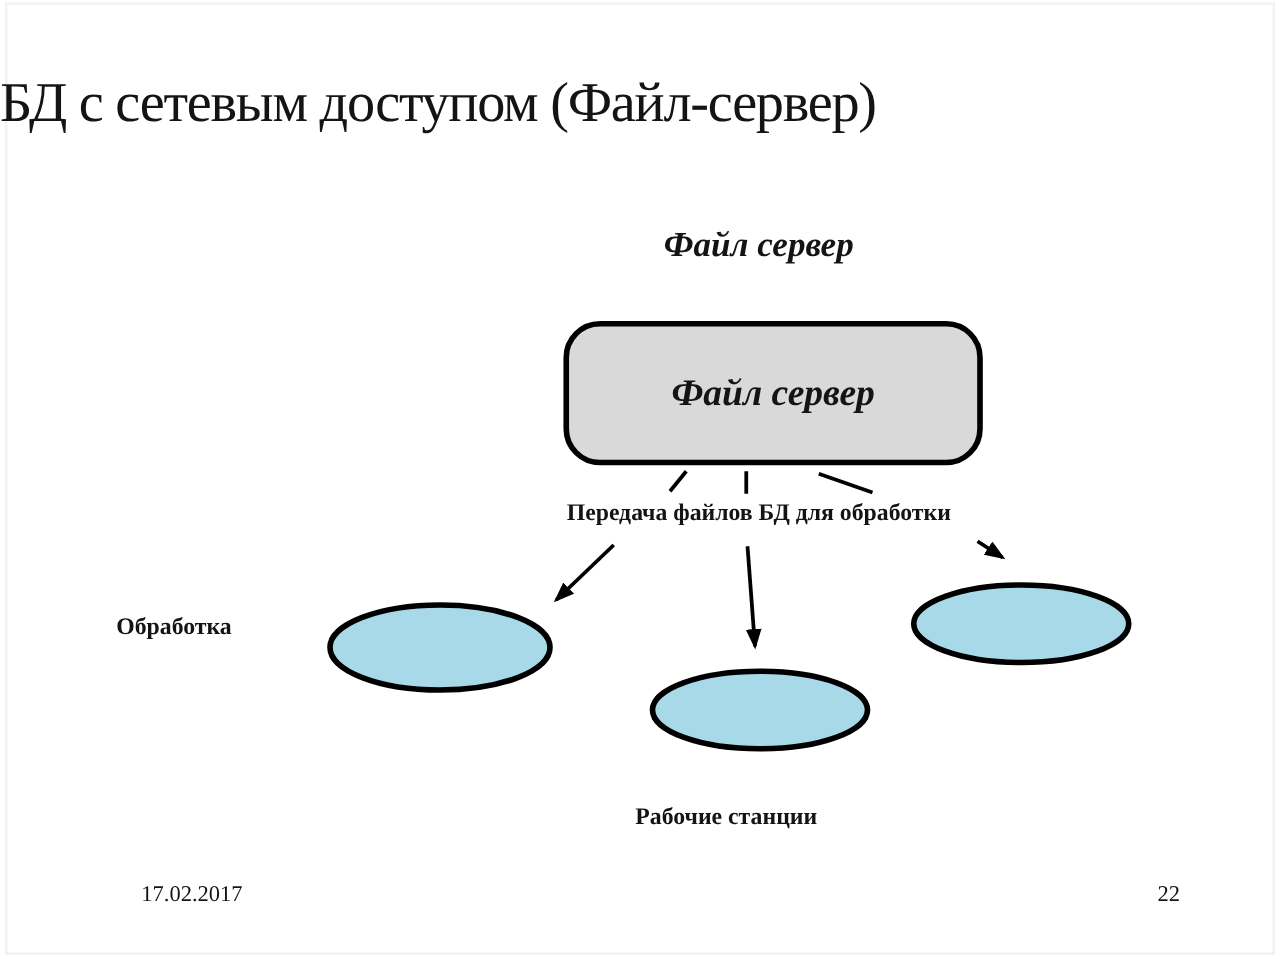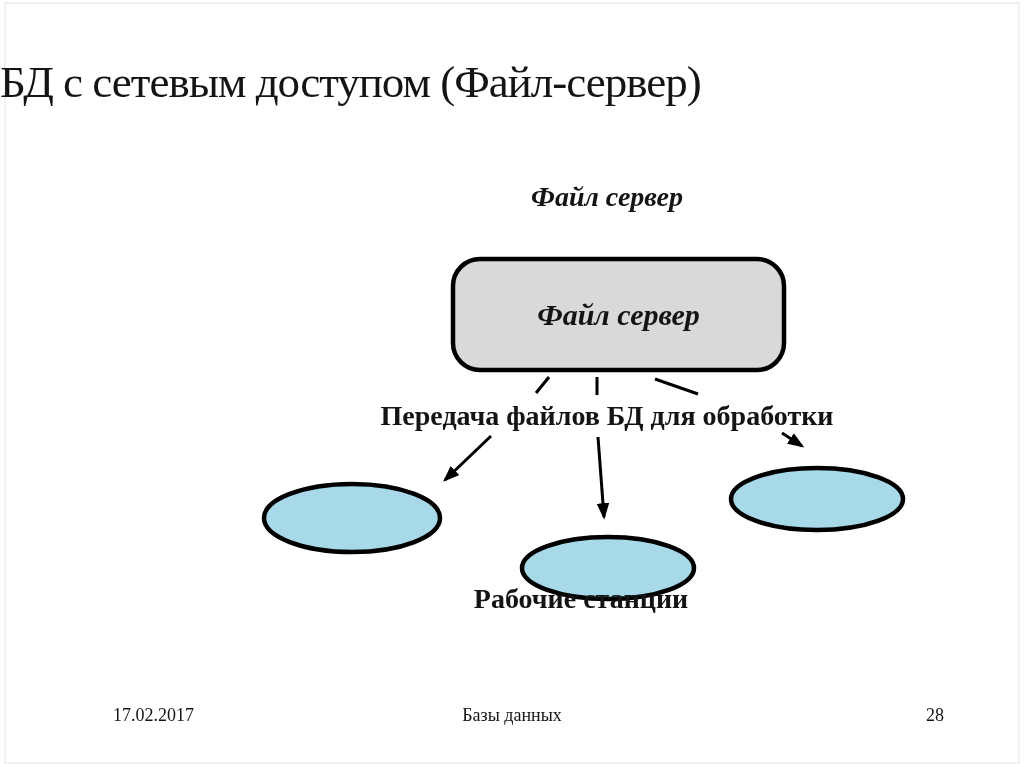--- a/index.html
+++ b/index.html
@@ -54,21 +54,21 @@
     stroke: var(--outline, #000000);
     stroke-width: 3;
     fill: none;
   }
   .arrowhead-shape {
     fill: var(--outline, #000000);
   }
   .lbl {
     position: absolute;
     font-weight: 700;
-    font-size: 28px;
+    font-size: 19px;
     white-space: nowrap;
     line-height: 1.1;
   }
   .lbl.italic {
     font-style: italic;
     font-size: 28px;
   }
   .centered {
     text-align: center;
   }
@@ -126,19 +126,19 @@
     <ellipse class="ws-ellipse" cx="817" cy="499" rx="86" ry="31"></ellipse>
   </svg>
 
   <div class="lbl italic centered" style="left:457px; top:182px; width:300px;">Файл сервер</div>
 
   <div class="box-label-wrap">Файл сервер</div>
 
 
   <div class="lbl centered" style="left:340px; top:401px; width:534px;">Передача файлов БД для обработки</div>
 
+  <div class="lbl" style="left:93px; top:492px;">Обработка</div>
 
-  <div class="lbl centered" style="left:456px; top:584px; width:250px;">Рабочие станции</div>
+  <div class="lbl centered" style="left:456px; top:644px; width:250px;">Рабочие станции</div>
 
   <div class="footer-item footer-date">17.02.2017</div>
-  <div class="footer-item footer-course">Базы данных</div>
-  <div class="footer-item footer-page">28</div>
+  <div class="footer-item footer-page">22</div>
 </div>
 
 </body></html>

